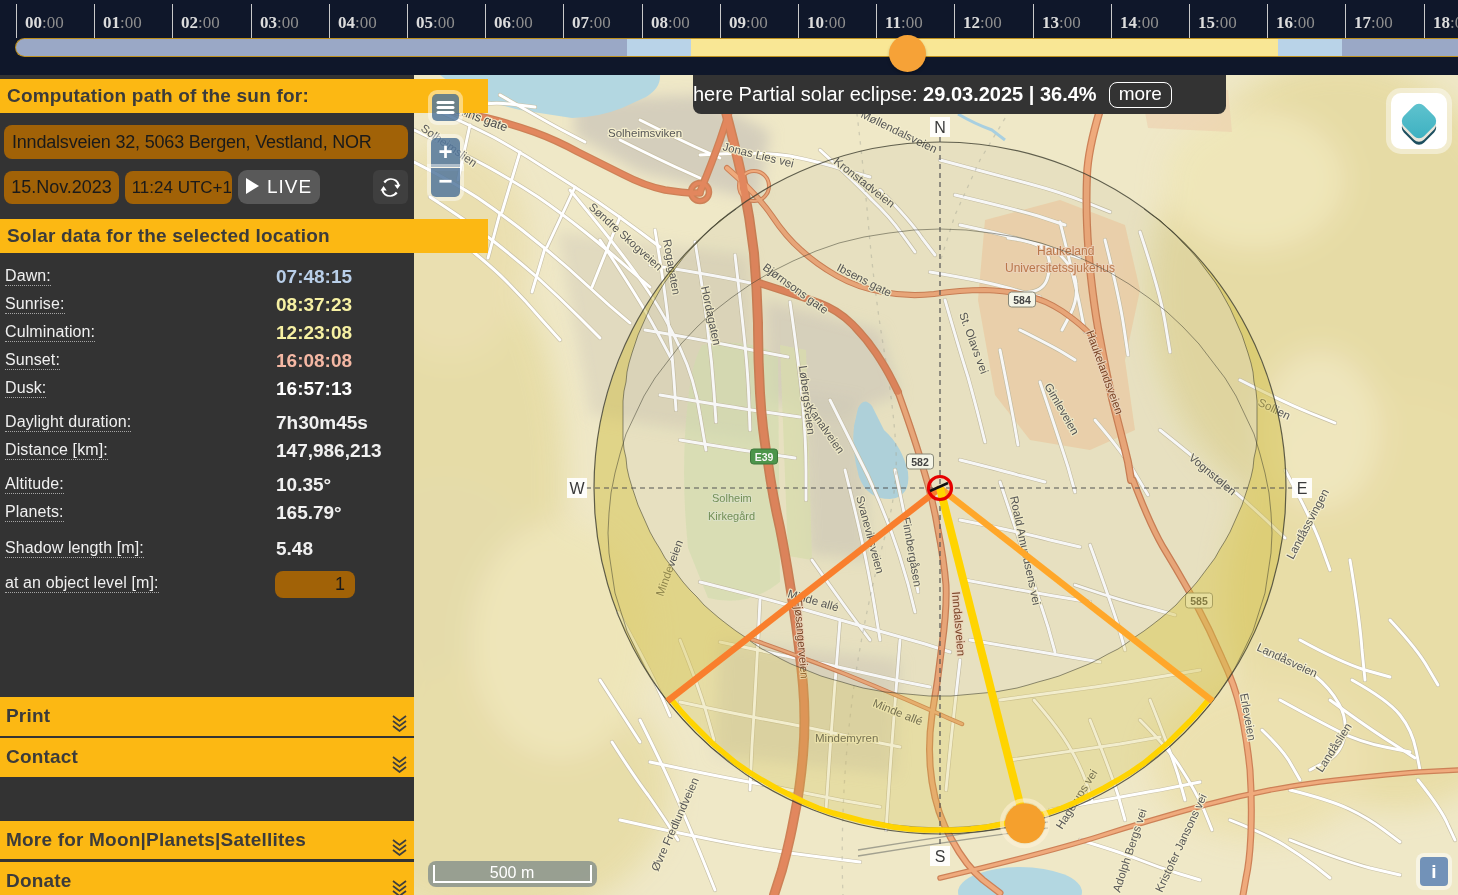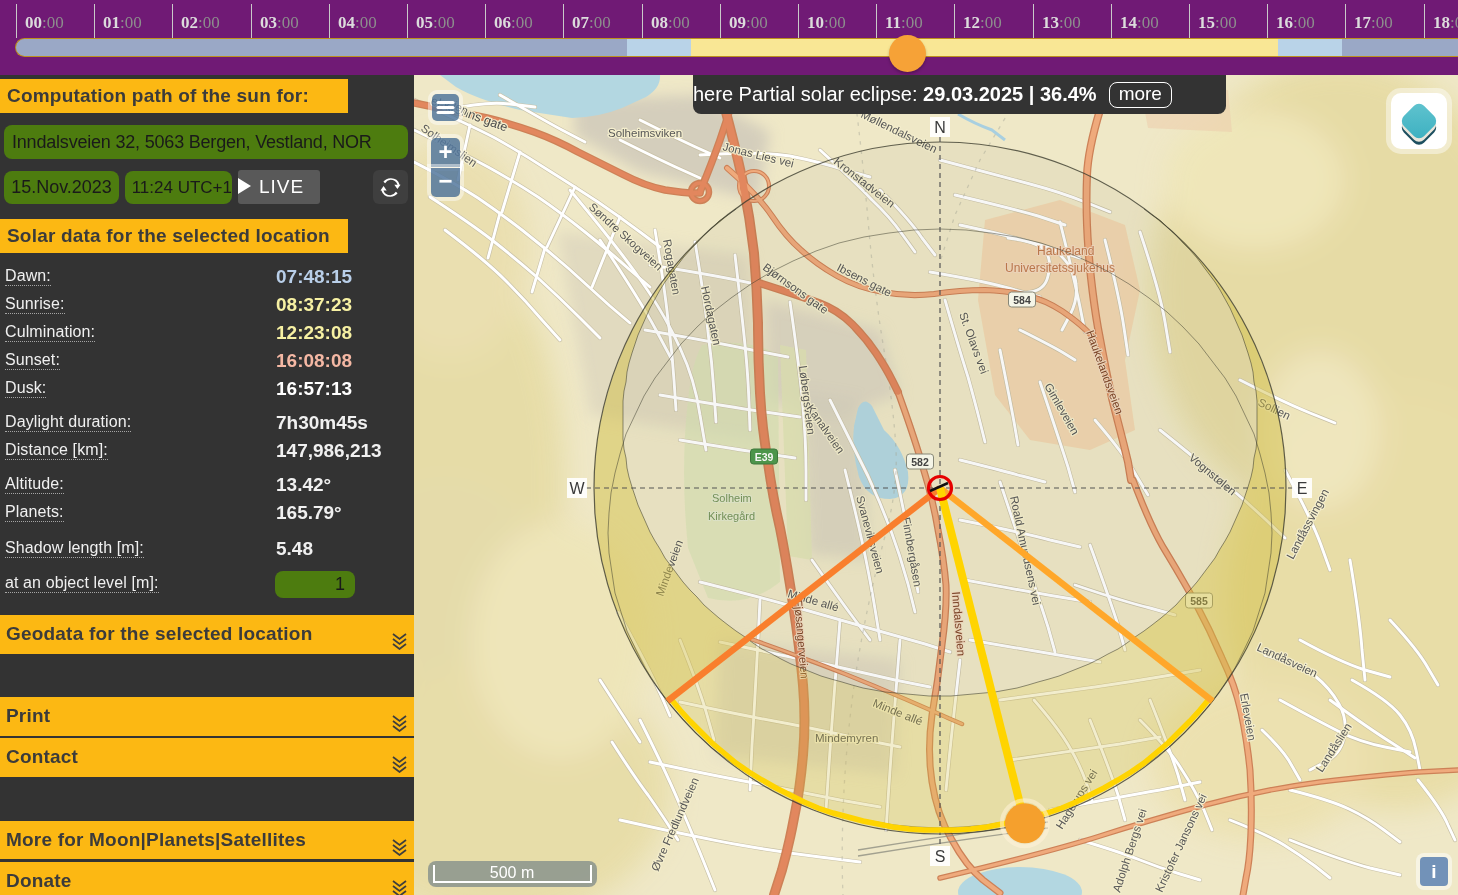--- a/index.html
+++ b/index.html
@@ -1,25 +1,25 @@
 <!DOCTYPE html>
 <html><head><meta charset="utf-8"><title>SunCalc</title>
 <style>
 *{margin:0;padding:0;box-sizing:border-box}
 html,body{width:1458px;height:895px;overflow:hidden;background:#333;font-family:"Liberation Sans",sans-serif}
-#top{position:absolute;left:0;top:0;width:1458px;height:75px;background:#701a75}
+#top{position:absolute;left:0;top:0;width:1458px;height:75px;background:#0f172a}
 .tick{position:absolute;top:4px;width:1px;height:34px;background:#c9c9c9}
 .tl{position:absolute;top:13px;font:17px "Liberation Serif",serif;color:#8d8d8d}
 .tl b{color:#dcdcdc;font-weight:700}
 #track{position:absolute;left:15px;top:38px;width:1443px;height:19px;border:1.5px solid #bd8f1d;border-radius:10px 0 0 10px;border-right:none;
 background:linear-gradient(90deg,#9aa8c6 0,#9aa8c6 611px,#b9d3e8 611px,#b9d3e8 675px,#f9e795 675px,#f9e795 1262px,#b9d3e8 1262px,#b9d3e8 1326px,#9aa8c6 1326px)}
 #handle{position:absolute;left:889px;top:35px;width:37px;height:37px;border-radius:50%;background:#f6a237;box-shadow:0 2px 3px rgba(0,0,0,0.25)}
 #side{position:absolute;left:0;top:75px;width:414px;height:820px;background:#333}
-.hdr{position:absolute;left:0;width:348px;height:34px;background:#fcb813;color:#3b3b3b;font-weight:700;font-size:19px;line-height:34px;padding-left:7px;letter-spacing:0.2px}
-.wbox{position:absolute;background:#4d7c0f;border-radius:8px;color:#1a1a1a}
+.hdr{position:absolute;left:0;width:488px;height:34px;background:#fcb813;color:#3b3b3b;font-weight:700;font-size:19px;line-height:34px;padding-left:7px;letter-spacing:0.2px}
+.wbox{position:absolute;background:#a16207;border-radius:8px;color:#1a1a1a}
 .lbl{position:absolute;left:5px;font-size:16px;color:#f0f0f0;letter-spacing:0.1px}
 .lbl span{border-bottom:1px dotted #a5a5a5;padding-bottom:1px}
 .val{position:absolute;left:276px;font-size:19px;font-weight:700}
 .bar{position:absolute;left:0;width:414px;height:38.5px;background:#fcb813;color:#3b3b3b;font-weight:700;font-size:19px;line-height:38px;padding-left:6px;letter-spacing:0.2px}
 .chv{position:absolute;right:6px;top:10px}
 #mapwrap{position:absolute;left:414px;top:75px;width:1044px;height:820px;background:#efe8c7}
 .mbtn{position:absolute;background:rgba(84,120,158,0.85);border-radius:5px;box-shadow:0 0 0 4px rgba(255,255,255,0.45);color:#fff}
 #eclipse{position:absolute;left:693px;top:75px;width:533px;height:39px;background:#333;border-radius:0 0 8px 8px;color:#fff;
 font-size:20px;display:flex;align-items:center;justify-content:flex-start;white-space:pre}
 #eclipse b{font-weight:700}
@@ -424,21 +424,21 @@
 <div class="tick" style="left:1424px"></div>
 <div class="tl" style="left:1433px"><b>18</b>:00</div>
     <div id="track"></div>
     <div id="handle"></div>
   </div>
 <div id="side">
 <div class="hdr" style="top:4px">Computation path of the sun for:</div>
 <div class="wbox" style="left:4px;top:50px;width:404px;height:34px;font-size:18px;line-height:34px;padding-left:8px;letter-spacing:-0.2px">Inndalsveien 32, 5063 Bergen, Vestland, NOR</div>
 <div class="wbox" style="left:4px;top:96px;width:115px;height:33px;font-size:18px;line-height:33px;text-align:center">15.Nov.2023</div>
 <div class="wbox" style="left:125px;top:96px;width:107px;height:33px;font-size:17px;line-height:33px;text-align:right">11:24 UTC+1</div>
-<div style="position:absolute;left:238px;top:95px;width:82px;height:34px;background:#595959;border-radius:3px;color:#fff;font-size:19px;line-height:34px;text-align:left;letter-spacing:1px"><span style="display:inline-block;width:0;height:0;border-left:13px solid #fff;border-top:8px solid transparent;border-bottom:8px solid transparent;margin-right:8px;vertical-align:-1px"></span>LIVE</div>
+<div style="position:absolute;left:238px;top:95px;width:82px;height:34px;background:#595959;border-radius:9px;color:#fff;font-size:19px;line-height:34px;text-align:center;letter-spacing:1px"><span style="display:inline-block;width:0;height:0;border-left:13px solid #fff;border-top:8px solid transparent;border-bottom:8px solid transparent;margin-right:8px;vertical-align:-1px"></span>LIVE</div>
 <div style="position:absolute;left:373px;top:95px;width:35px;height:34px;background:#3f3f3f;border-radius:6px;text-align:center;padding-top:6px"><svg width="23" height="23" viewBox="0 0 24 24">
         <g fill="#fff">
           <path d="M12 4a8 8 0 0 1 7.4 5H16l3.2 4.5L22.5 9H21.5A9.6 9.6 0 0 0 12 2.4 9.6 9.6 0 0 0 4.6 6l1.8 1.6A8 8 0 0 1 12 4z"></path>
           <path d="M12 20a8 8 0 0 1-7.4-5H8L4.8 10.5 1.5 15H2.5A9.6 9.6 0 0 0 12 21.6 9.6 9.6 0 0 0 19.4 18l-1.8-1.6A8 8 0 0 1 12 20z"></path>
         </g>
       </svg></div>
 <div class="hdr" style="top:144px">Solar data for the selected location</div>
 <div class="lbl" style="top:192px"><span>Dawn:</span></div>
     <div class="val" style="top:191px;color:#b9cfe9">07:48:15</div>
 <div class="lbl" style="top:220px"><span>Sunrise:</span></div>
@@ -447,34 +447,27 @@
     <div class="val" style="top:247px;color:#f7f1a3">12:23:08</div>
 <div class="lbl" style="top:276px"><span>Sunset:</span></div>
     <div class="val" style="top:275px;color:#f5b8a4">16:08:08</div>
 <div class="lbl" style="top:304px"><span>Dusk:</span></div>
     <div class="val" style="top:303px;color:#ffffff">16:57:13</div>
 <div class="lbl" style="top:338px"><span>Daylight duration:</span></div>
     <div class="val" style="top:337px;color:#f0f0f0">7h30m45s</div>
 <div class="lbl" style="top:366px"><span>Distance [km]:</span></div>
     <div class="val" style="top:365px;color:#f0f0f0">147,986,213</div>
 <div class="lbl" style="top:400px"><span>Altitude:</span></div>
-    <div class="val" style="top:399px;color:#f0f0f0">13.42°</div>
+    <div class="val" style="top:399px;color:#f0f0f0">10.35°</div>
 <div class="lbl" style="top:428px"><span>Planets:</span></div>
     <div class="val" style="top:427px;color:#f0f0f0">165.79°</div>
 <div class="lbl" style="top:464px"><span>Shadow length [m]:</span></div>
     <div class="val" style="top:463px;color:#f0f0f0">5.48</div>
 <div class="lbl" style="top:499px"><span>at an object level [m]:</span></div>
 <div class="wbox" style="left:275px;top:496px;width:80px;height:27px;font-size:18px;line-height:27px;text-align:right;padding-right:10px">1</div>
-<div class="bar" style="top:540px">Geodata for the selected location<span class="chv"><svg width="17" height="18" viewBox="0 0 17 18">
-          <g fill="none" stroke="#3d3d3d" stroke-width="1.7">
-            <path d="M2 2 L8.5 7 L15 2"></path>
-            <path d="M2 7 L8.5 12 L15 7"></path>
-            <path d="M2 12 L8.5 17 L15 12"></path>
-          </g>
-        </svg></span></div>
 <div class="bar" style="top:622px">Print<span class="chv"><svg width="17" height="18" viewBox="0 0 17 18">
           <g fill="none" stroke="#3d3d3d" stroke-width="1.7">
             <path d="M2 2 L8.5 7 L15 2"></path>
             <path d="M2 7 L8.5 12 L15 7"></path>
             <path d="M2 12 L8.5 17 L15 12"></path>
           </g>
         </svg></span></div>
 <div class="bar" style="top:663px">Contact<span class="chv"><svg width="17" height="18" viewBox="0 0 17 18">
           <g fill="none" stroke="#3d3d3d" stroke-width="1.7">
             <path d="M2 2 L8.5 7 L15 2"></path>

